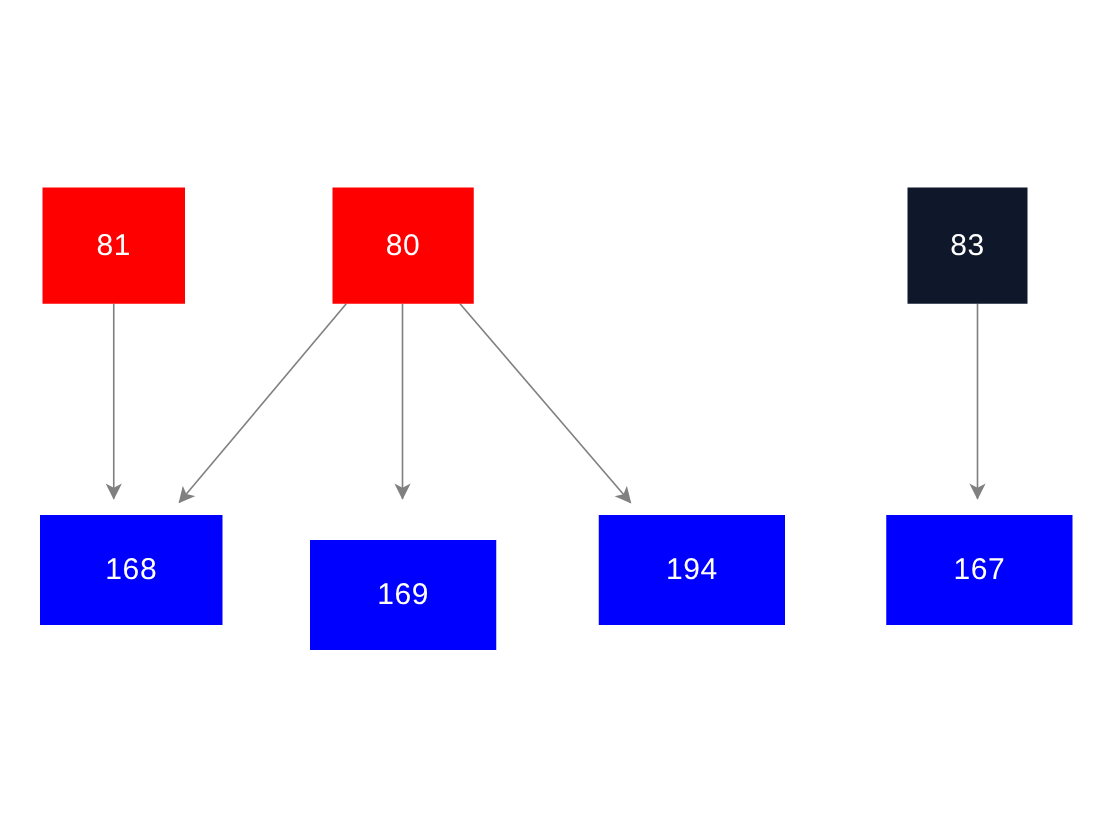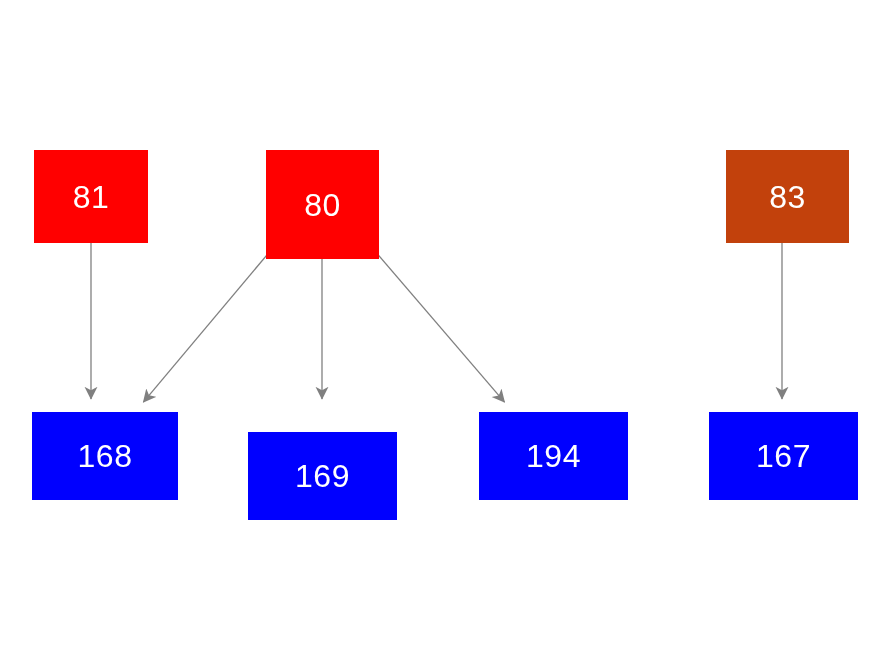--- a/index.html
+++ b/index.html
@@ -24,21 +24,21 @@
     height: 656px;
     pointer-events: none;
   }
   .node {
     position: absolute;
     box-sizing: border-box;
     display: flex;
     align-items: center;
     justify-content: center;
     color: #ffffff;
-    font-size: 32px;
+    font-size: 24px;
     line-height: 1;
     letter-spacing: 0.5px;
     user-select: none;
   }
   .node-label {
     display: block;
     text-align: center;
   }
 </style>
 </head>
@@ -58,24 +58,24 @@
         <line x1="322" y1="243" x2="322" y2="399" stroke="#808080" stroke-width="1.3" marker-end="url(#arrowhead)"></line>
         <line x1="368" y1="243" x2="504.53490538706427" y2="402.1337862787163" stroke="#808080" stroke-width="1.3" marker-end="url(#arrowhead)"></line>
         <line x1="782" y1="243" x2="782" y2="399" stroke="#808080" stroke-width="1.3" marker-end="url(#arrowhead)"></line>
       </g>
   </svg>
 
   <div id="nodes">
       <div class="node" style="left: 34px; top: 150px; width: 114px; height: 93px; background: rgb(255, 0, 0); color: rgb(255, 255, 255);">
         <span class="node-label">81</span>
       </div>
-      <div class="node" style="left: 266px; top: 150px; width: 113px; height: 109px; background: rgb(255, 0, 0); color: rgb(255, 255, 255);">
+      <div class="node" style="left: 266px; top: 150px; width: 113px; height: 93px; background: rgb(255, 0, 0); color: rgb(255, 255, 255);">
         <span class="node-label">80</span>
       </div>
-      <div class="node" style="left: 726px; top: 150px; width: 123px; height: 93px; background: #c2410c; color: rgb(255, 255, 255);">
+      <div class="node" style="left: 726px; top: 150px; width: 96px; height: 93px; background: #0f172a; color: rgb(255, 255, 255);">
         <span class="node-label">83</span>
       </div>
       <div class="node" style="left: 20px; top: 412px; width: 146px; height: 88px; background: rgb(0, 0, 255); color: rgb(255, 255, 255); margin-left: 12px;">
         <span class="node-label">168</span>
       </div>
       <div class="node" style="left: 248px; top: 432px; width: 149px; height: 88px; background: rgb(0, 0, 255); color: rgb(255, 255, 255);">
         <span class="node-label">169</span>
       </div>
       <div class="node" style="left: 479px; top: 412px; width: 149px; height: 88px; background: rgb(0, 0, 255); color: rgb(255, 255, 255);">
         <span class="node-label">194</span>

